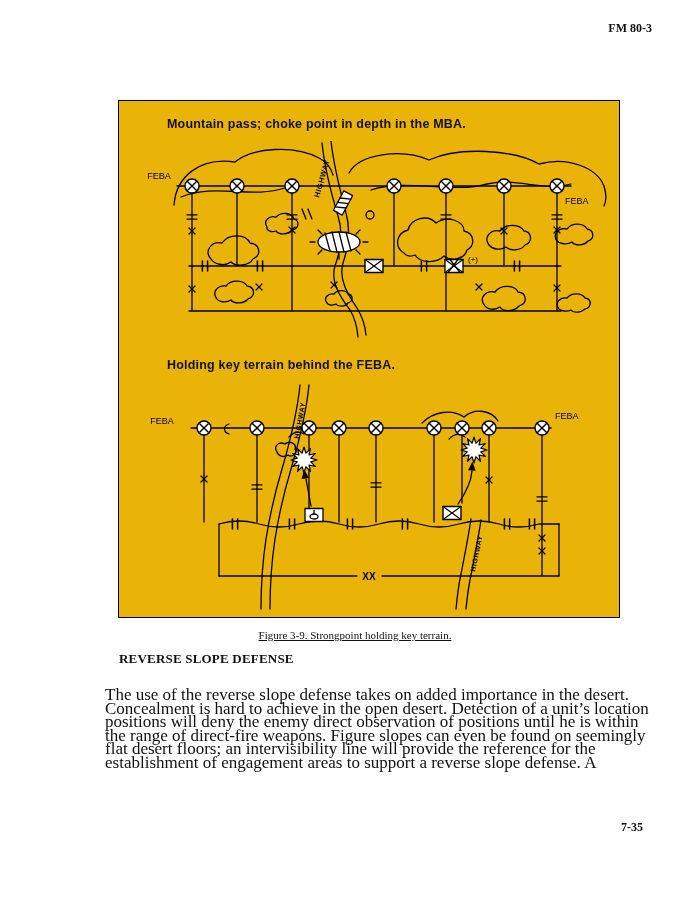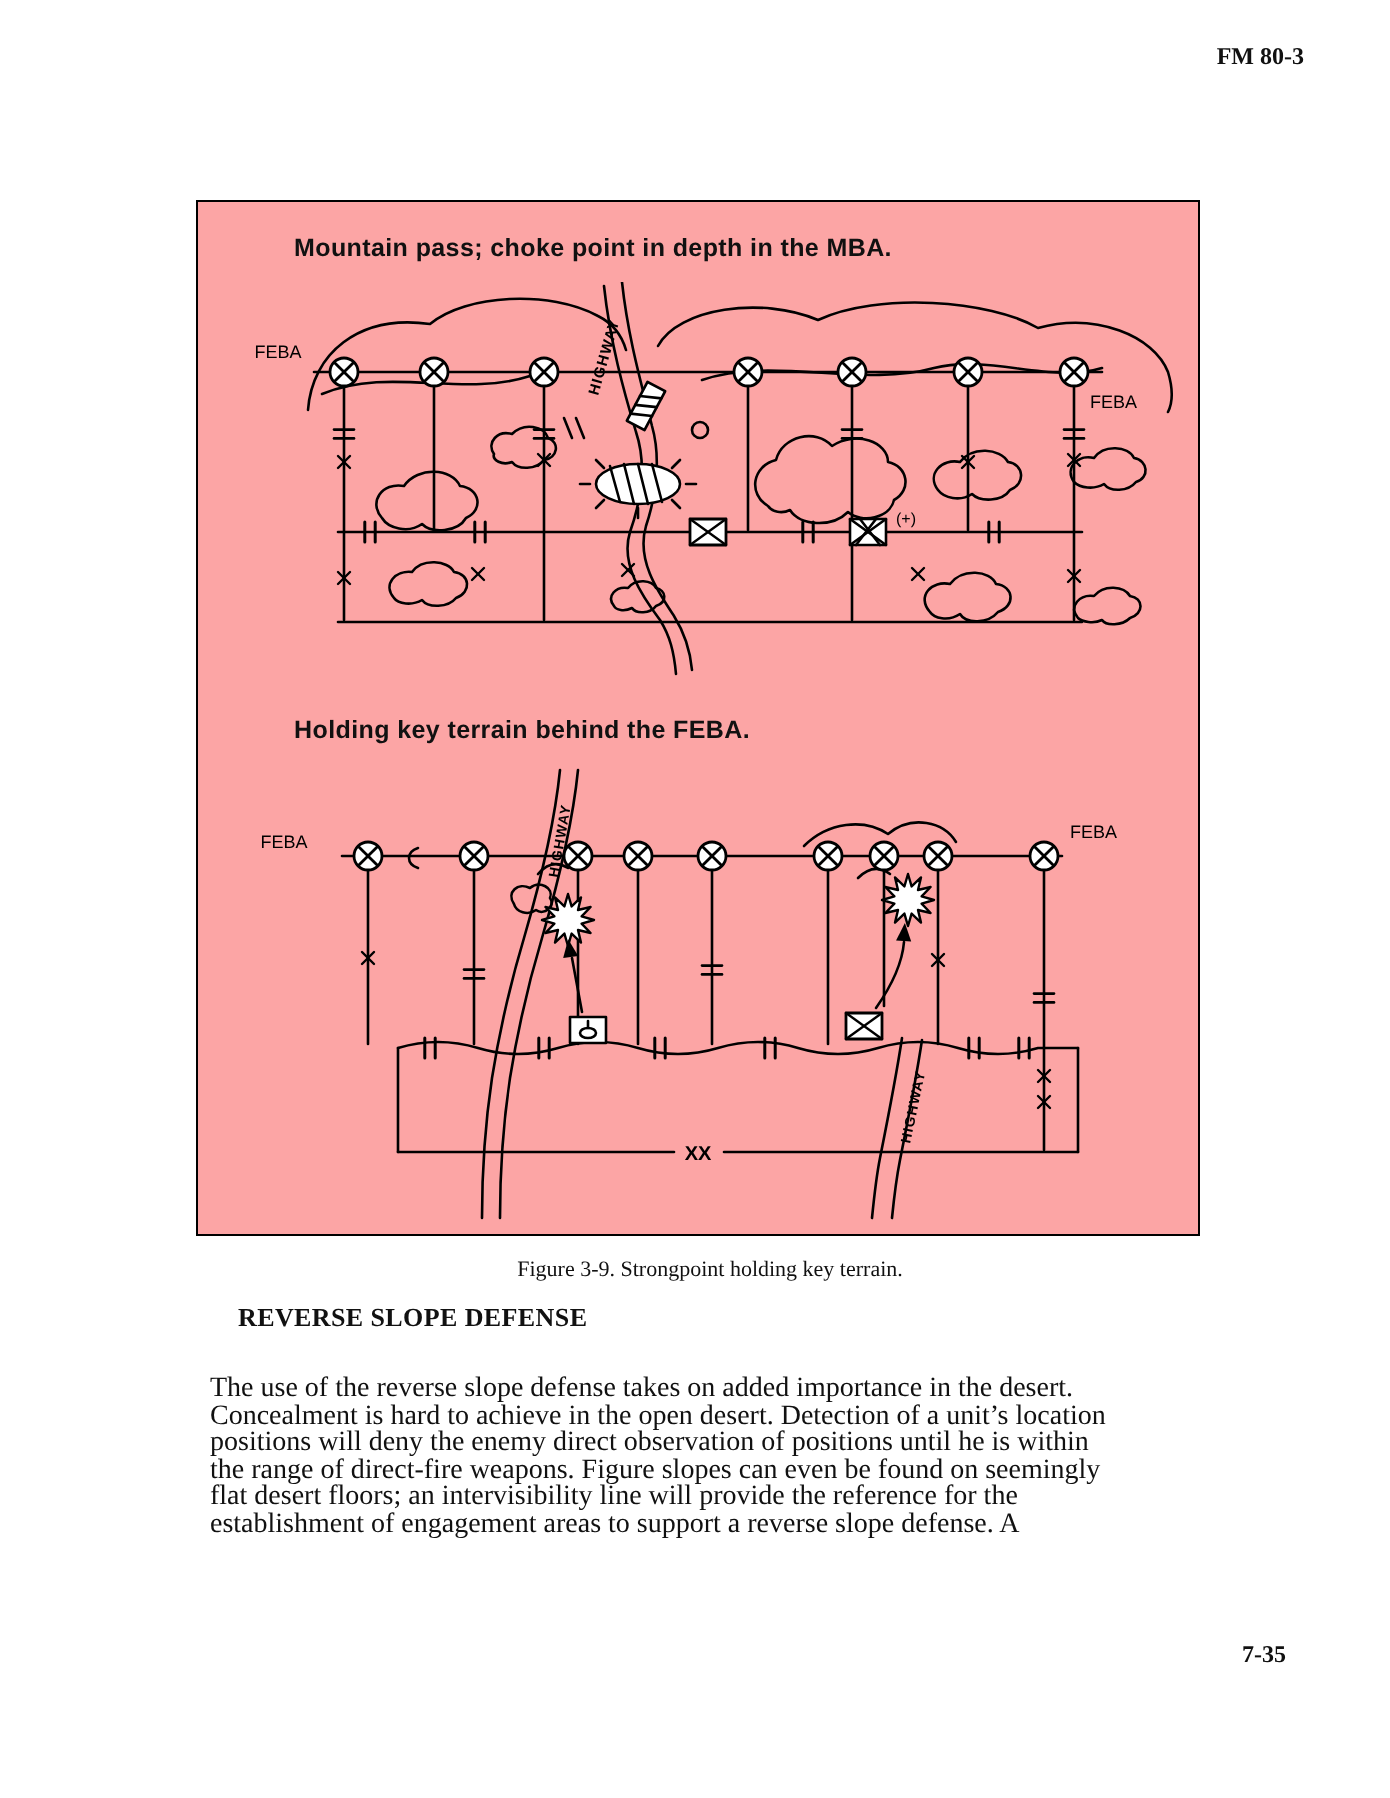--- a/index.html
+++ b/index.html
@@ -1,29 +1,29 @@
 <!DOCTYPE html>
 <html><head>
 <meta charset="utf-8">
 <style>
   html,body { margin:0; padding:0; background:#ffffff; }
   .page { position:relative; width:695px; height:899px; background:#fff;
           font-family:"Liberation Serif", serif; color:#111; overflow:hidden; }
   .header-right { position:absolute; top:21px; right:43px; font-weight:bold; font-size:12px; }
-  .figure-box { position:absolute; left:98px; top:100px; width:500px; height:516px;
-                border:1.6px solid #000; background:#fca5a5; }
+  .figure-box { position:absolute; left:118px; top:100px; width:500px; height:516px;
+                border:1.6px solid #000; background:#eab308; }
   .diag-title { position:absolute; left:48px; font-family:"Liberation Sans", sans-serif;
                 font-weight:bold; font-size:12.5px; letter-spacing:0.2px; }
   .t1 { top:16px; } .t2 { top:257px; }
   .svg1 { position:absolute; left:0; top:40px; }
   .svg2 { position:absolute; left:0; top:282px; }
-  .caption { position:absolute; left:105px; top:629px; width:500px; text-align:center; font-size:11px; }
+  .caption { position:absolute; left:105px; top:629px; width:500px; text-align:center; font-size:11px;text-decoration:underline; }
   .heading { position:absolute; left:119px; top:651px; margin:0; font-size:13px; font-weight:bold;
              letter-spacing:0.2px; font-family:"Liberation Serif", serif; }
-  .body-text { position:absolute; left:105px; top:688px; font-size:14px; line-height:13.5px; }
+  .body-text { position:absolute; left:105px; top:688px; font-size:17px; line-height:13.5px; }
   .body-text .line { white-space:nowrap; }
   .page-number { position:absolute; top:820px; right:52px; font-weight:bold; font-size:12px; }
   .fig-svg text { font-family:"Liberation Sans", sans-serif; fill:#000; stroke:none; }
 </style>
 </head>
 <body>
 
 <svg width="0" height="0" style="position:absolute" aria-hidden="true">
   <defs>
     <g id="sym-oc">

